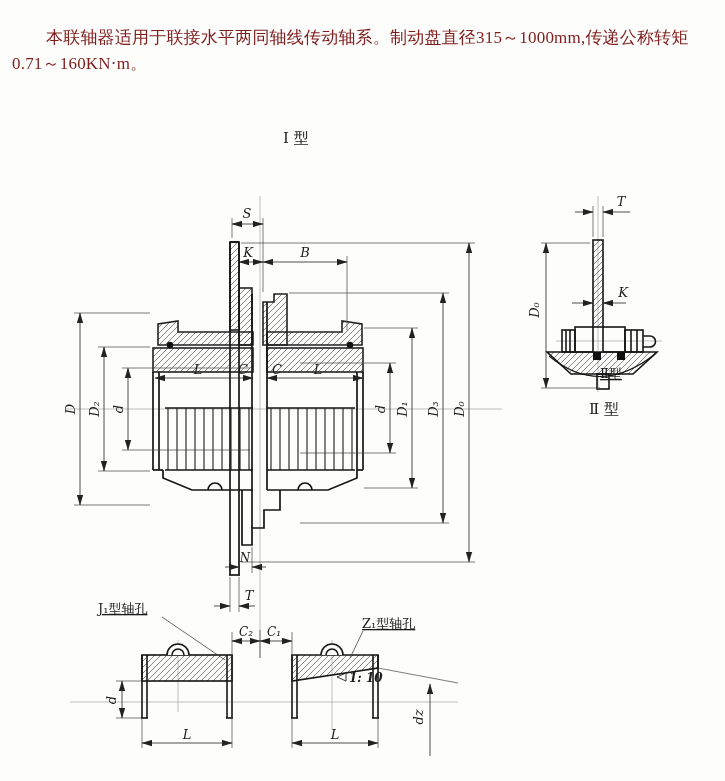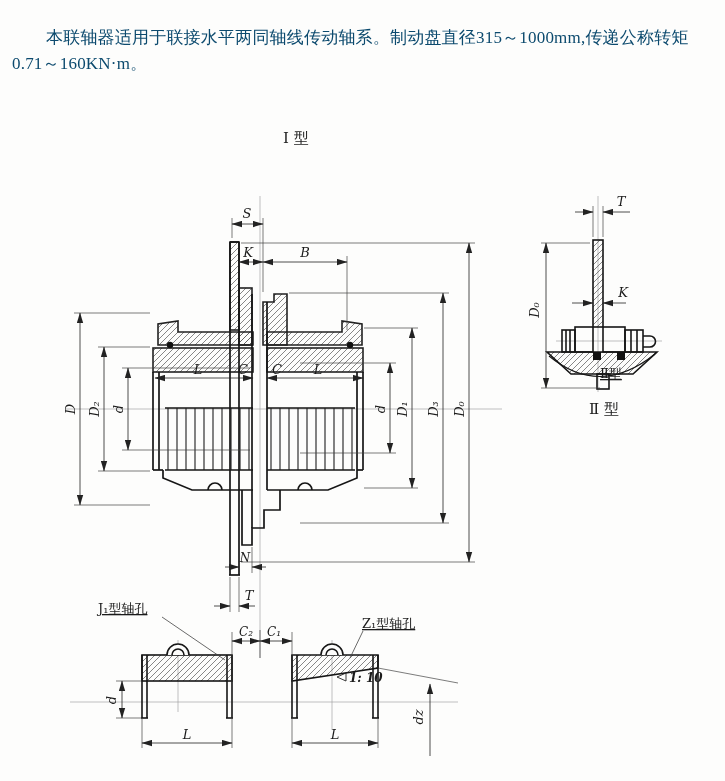--- a/index.html
+++ b/index.html
@@ -2,21 +2,21 @@
 <html><head>
 <meta charset="utf-8">
 <style>
   html,body{margin:0;padding:0;background:#ffffff;}
   .page{
     position:relative;width:725px;height:781px;background:#fdfdfc;overflow:hidden;
     font-family:"Liberation Serif","DejaVu Serif",serif;color:#1c1c1c;
   }
   .intro{
     position:absolute;left:12px;top:8px;width:702px;
-    font-size:17px;line-height:26px;text-indent:2em;color:#0c4a6e;
+    font-size:17px;line-height:26px;text-indent:2em;color:#7f1d1d;
     letter-spacing:0.2px;
   }
   svg text{font-family:"DejaVu Serif","Liberation Serif",serif;fill:#1b1b1b;}
   .dim{font-size:13px;font-style:italic;}
   .dimsmall{font-size:12px;font-style:italic;}
   .cjk{font-size:13px;font-style:normal;}
   .cap{font-size:15px;font-style:normal;}
 </style>
 </head>
 <body>

